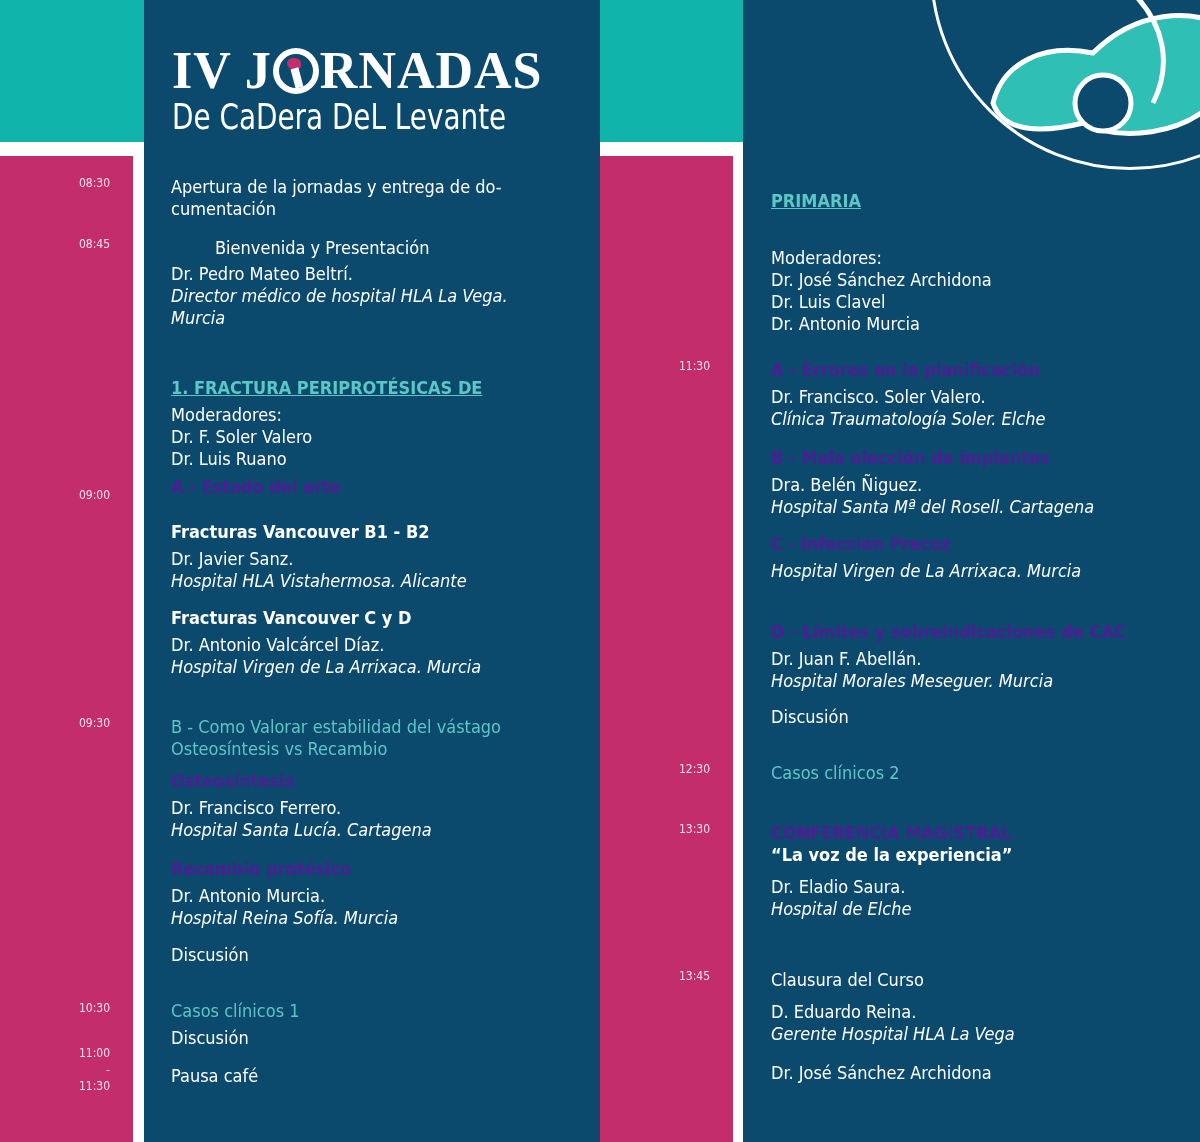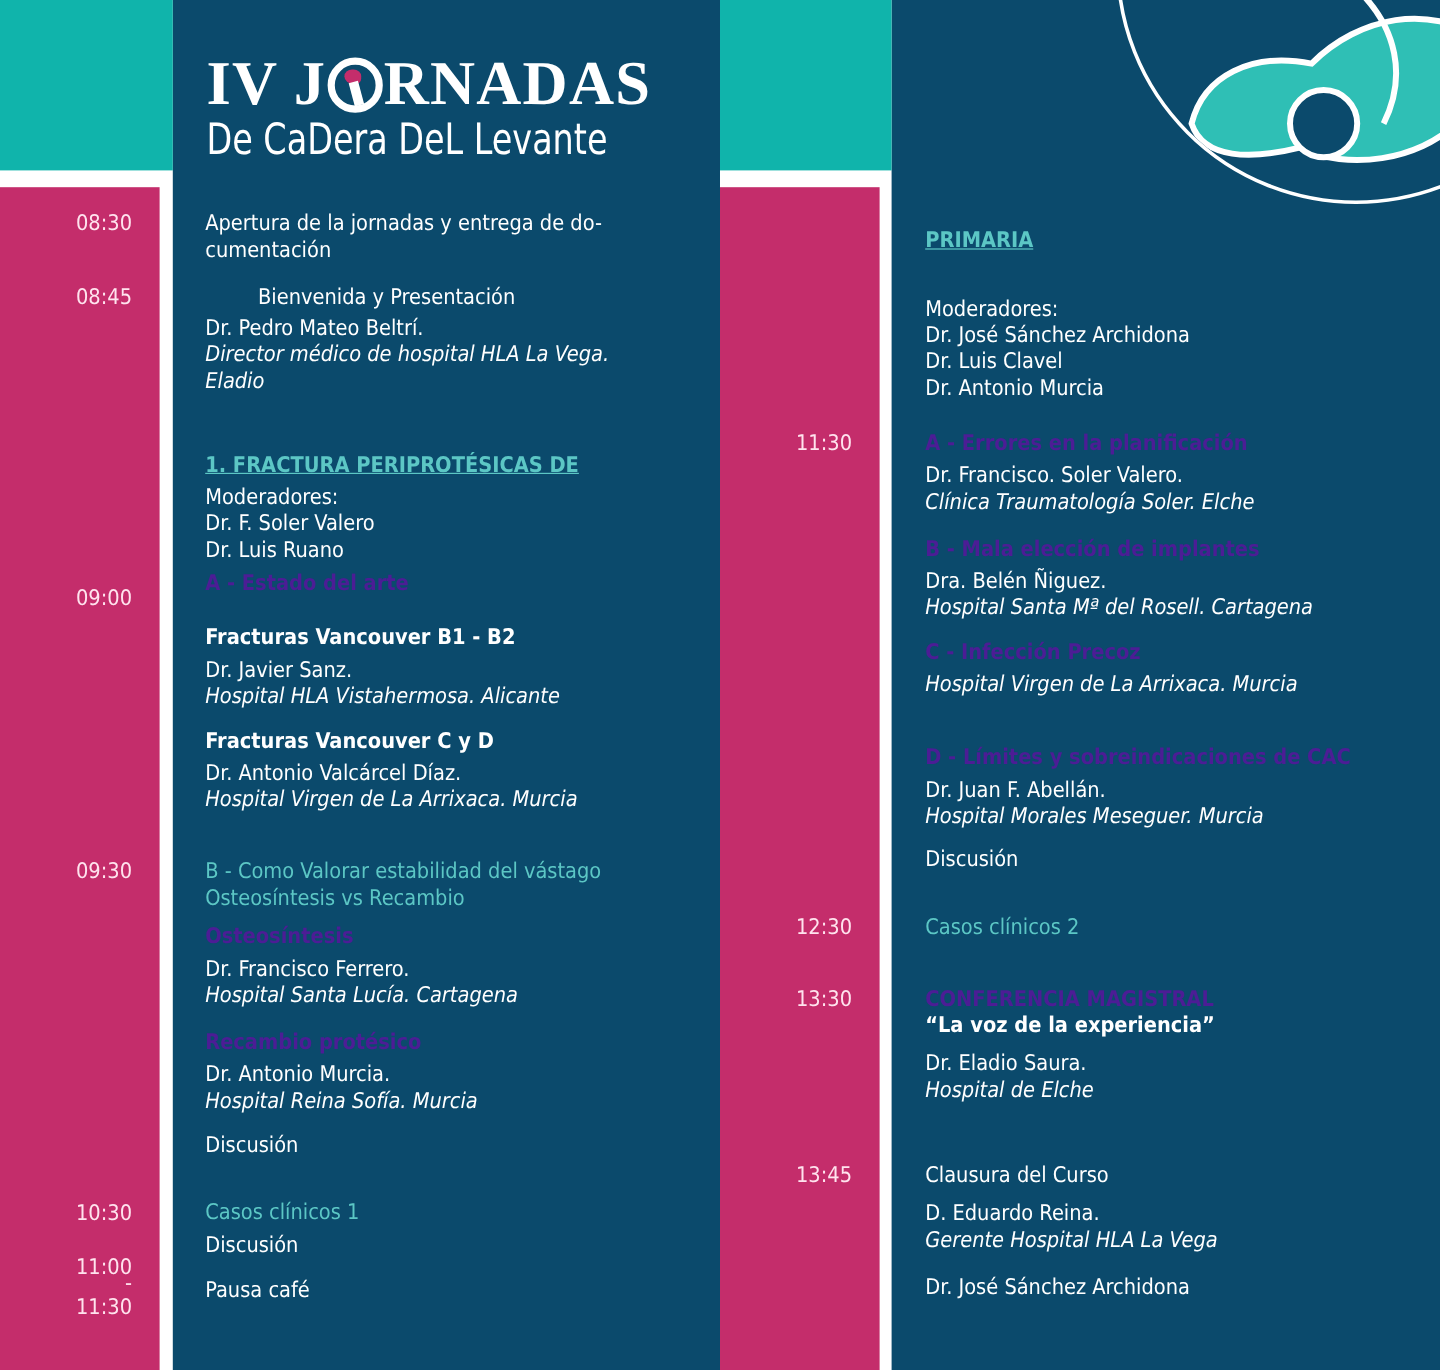--- a/index.html
+++ b/index.html
@@ -17,21 +17,21 @@
   .logo .l2 { font-family: "DejaVu Sans Condensed", "DejaVu Sans", sans-serif; font-size: 36px; line-height: 38px; letter-spacing: 0px; transform: scaleX(0.86); transform-origin: left; white-space: nowrap; }
 
   .hip { position: absolute; left: 930px; top: -230px; width: 400px; height: 400px; border: 3px solid #fff; border-radius: 50%; overflow: hidden; }
   .col { position: absolute; color: #fff; font-family: "DejaVu Sans Condensed", "DejaVu Sans", sans-serif; font-size: 18px; line-height: 22px; }
   .blk { position: absolute; width: 420px; }
   .h { color: #4c1d95; font-weight: bold; }
   .hu { color: #5cc7c5; font-weight: bold; text-decoration: underline; }
   .hl { color: #5cc7c5; }
   .b { font-weight: bold; }
   .i { font-style: italic; }
-  .t { position: absolute; left: 0; width: 110px; text-align: right; color: #ffe3ee; font-size: 18px; font-family: "DejaVu Sans Condensed", "DejaVu Sans", sans-serif; }
+  .t { position: absolute; left: 0; width: 110px; text-align: right; color: #ffe3ee; font-size: 12px; font-family: "DejaVu Sans Condensed", "DejaVu Sans", sans-serif; }
 </style>
 </head>
 <body>
 
 <div class="navy" style="left:144px;top:0;width:456px;height:1142px;"></div>
 <div class="navy" style="left:743px;top:0;width:457px;height:1142px;"></div>
 <div class="teal" style="left:0;top:0;width:144px;height:142px;"></div>
 <div class="teal" style="left:600px;top:0;width:143px;height:142px;"></div>
 <div class="mag" style="left:0;top:156px;width:133px;height:986px;"></div>
 <div class="mag" style="left:600px;top:156px;width:133px;height:986px;"></div>
@@ -69,21 +69,21 @@
   <div class="blk" style="top:176px;">
       <div>Apertura de la jornadas y entrega de do-</div>
       <div>cumentación</div>
     </div>
   <div class="blk" style="top:237px;margin-left:44px;">
       <div>Bienvenida y Presentación</div>
     </div>
   <div class="blk" style="top:263px;">
       <div>Dr. Pedro Mateo Beltrí.</div>
       <div class="i">Director médico de hospital HLA La Vega.</div>
-      <div class="i">Eladio</div>
+      <div class="i">Murcia</div>
     </div>
   <div class="blk hu" style="top:329px;margin-top:48px;">
       <div>1. FRACTURA PERIPROTÉSICAS DE</div>
     </div>
   <div class="blk" style="top:404px;">
       <div>Moderadores:</div>
       <div>Dr. F. Soler Valero</div>
       <div>Dr. Luis Ruano</div>
     </div>
   <div class="blk h" style="top:476px;">A - Estado del arte</div>

